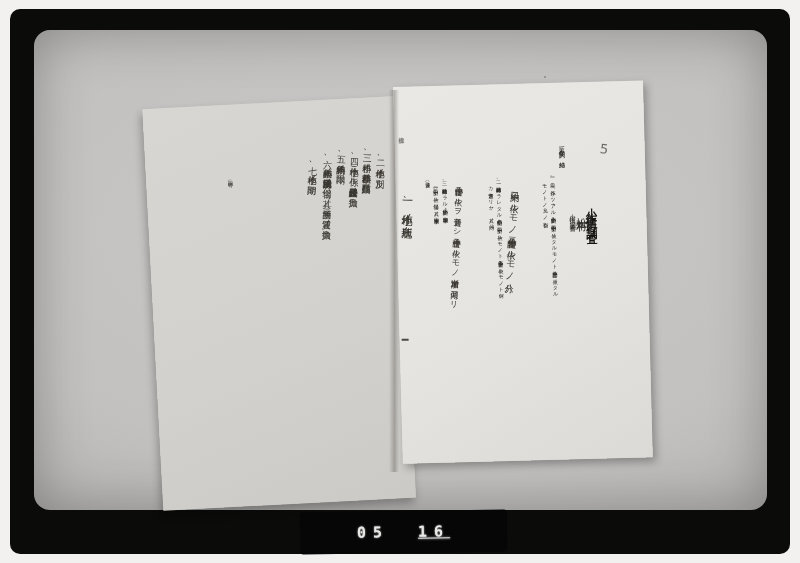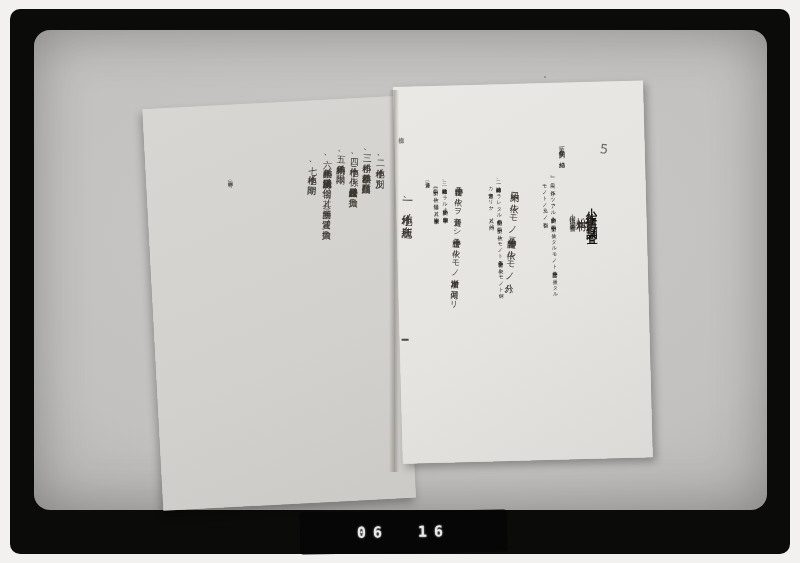--- a/index.html
+++ b/index.html
@@ -73,21 +73,21 @@
     background:#060606;border-radius:3px;
     transform:rotate(-0.8deg);
     display:flex;align-items:center;justify-content:center;
   }
   .counter .digits{
     font-family:"DejaVu Sans Mono", monospace;
     font-size:15px;font-weight:bold;color:#e8e8e6;
     letter-spacing:7px;
     text-shadow:0 0 2px rgba(255,255,255,0.8);
   }
-  .counter .grp2{margin-left:29px;}
+  .counter .grp2{margin-left:29px;text-decoration:underline;}
 </style>
 </head>
 <body>
 
 <div class="stage">
 
   <div class="frame"></div>
   <div class="field"></div>
   <div class="speck" style="left:544px;top:76px;width:2px;height:2px;"></div>
   <div class="speck" style="left:210px;top:432px;width:3px;height:2px;"></div>
@@ -126,17 +126,17 @@
     <div class="v hand" style="left:6px;top:108px;font-size:11px;transform:rotate(3deg);transform-origin:top center;">一、小作地ノ所在地</div>
 
     <div class="v hand faint" style="left:4px;top:46px;font-size:6px;">檢查</div>
     <div class="gutter-dash" style="left:2px;top:252px;"></div>
   </div>
 
   <div class="gutter"></div>
 
   <div class="counter">
     <div class="digits">
-      <span>06</span><span class="grp2">16</span>
+      <span>05</span><span class="grp2">16</span>
     </div>
   </div>
 
 </div>
 
 </body></html>

